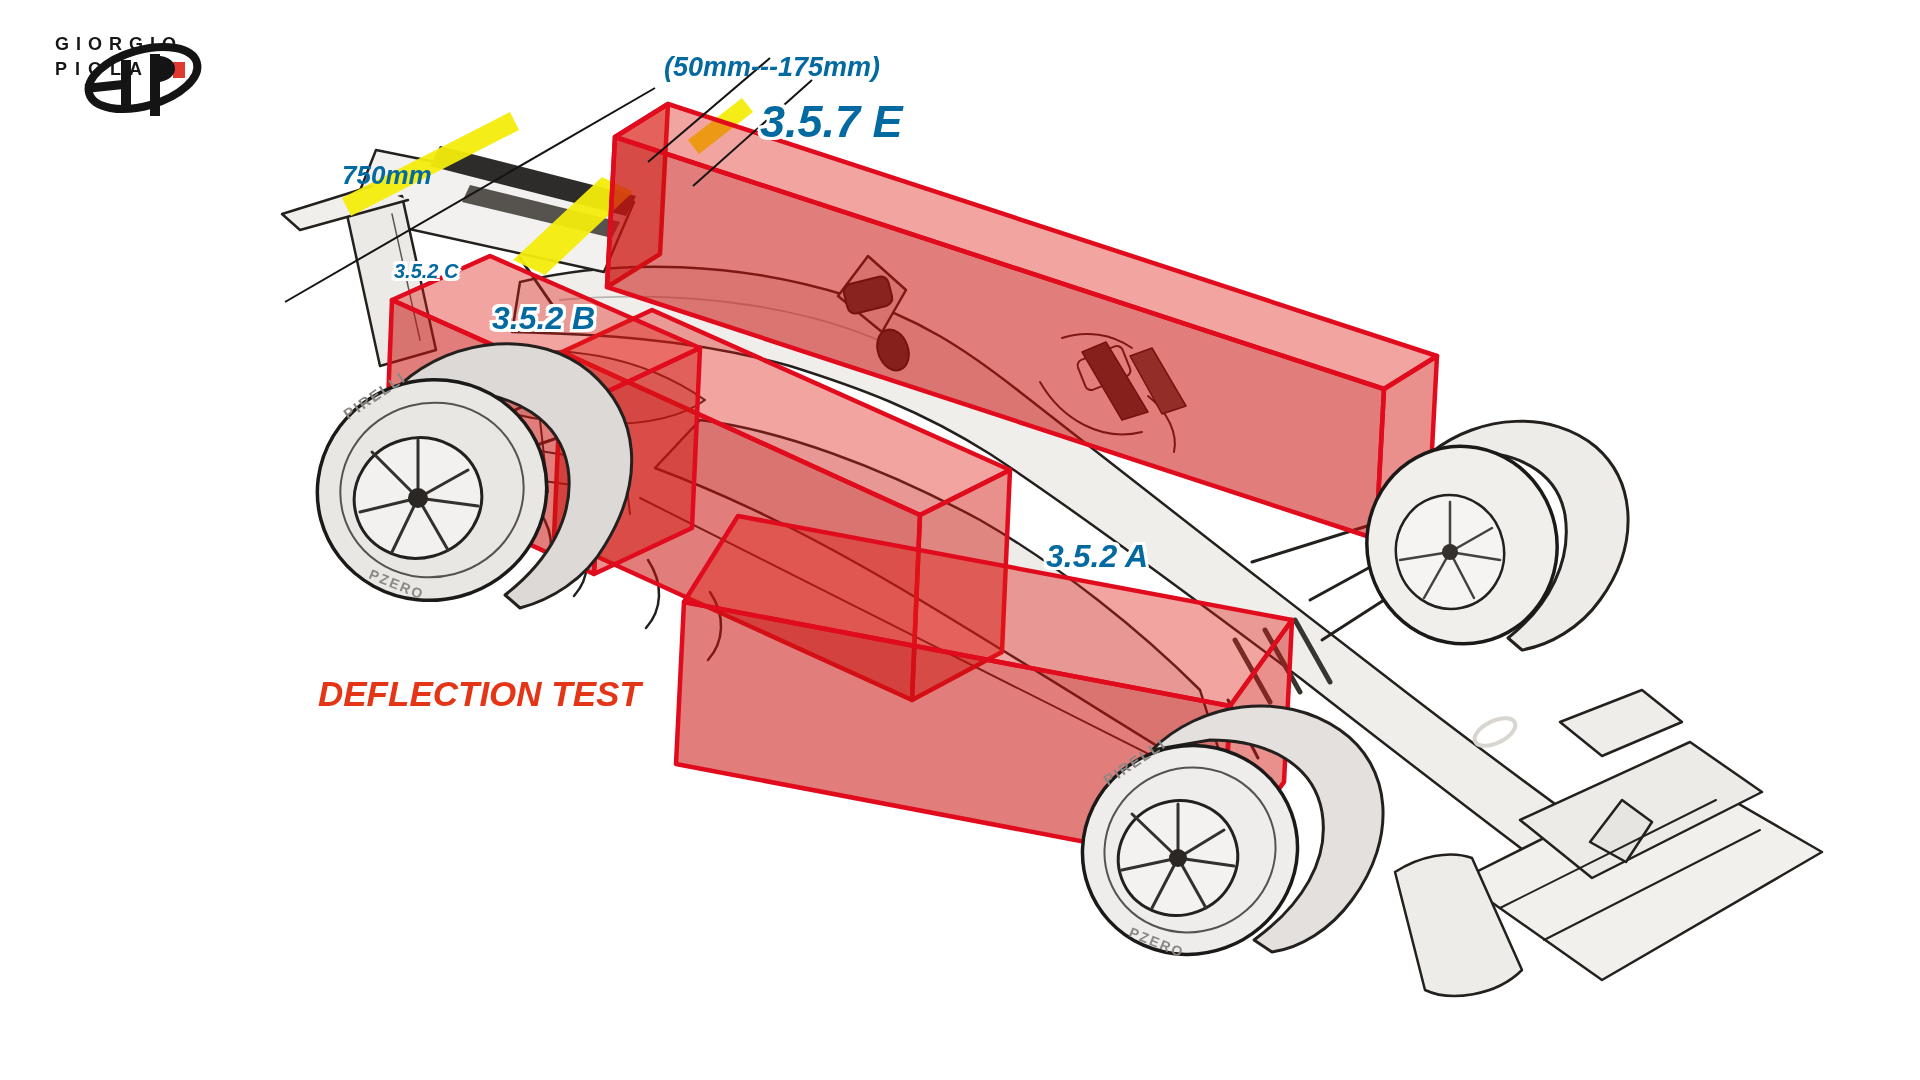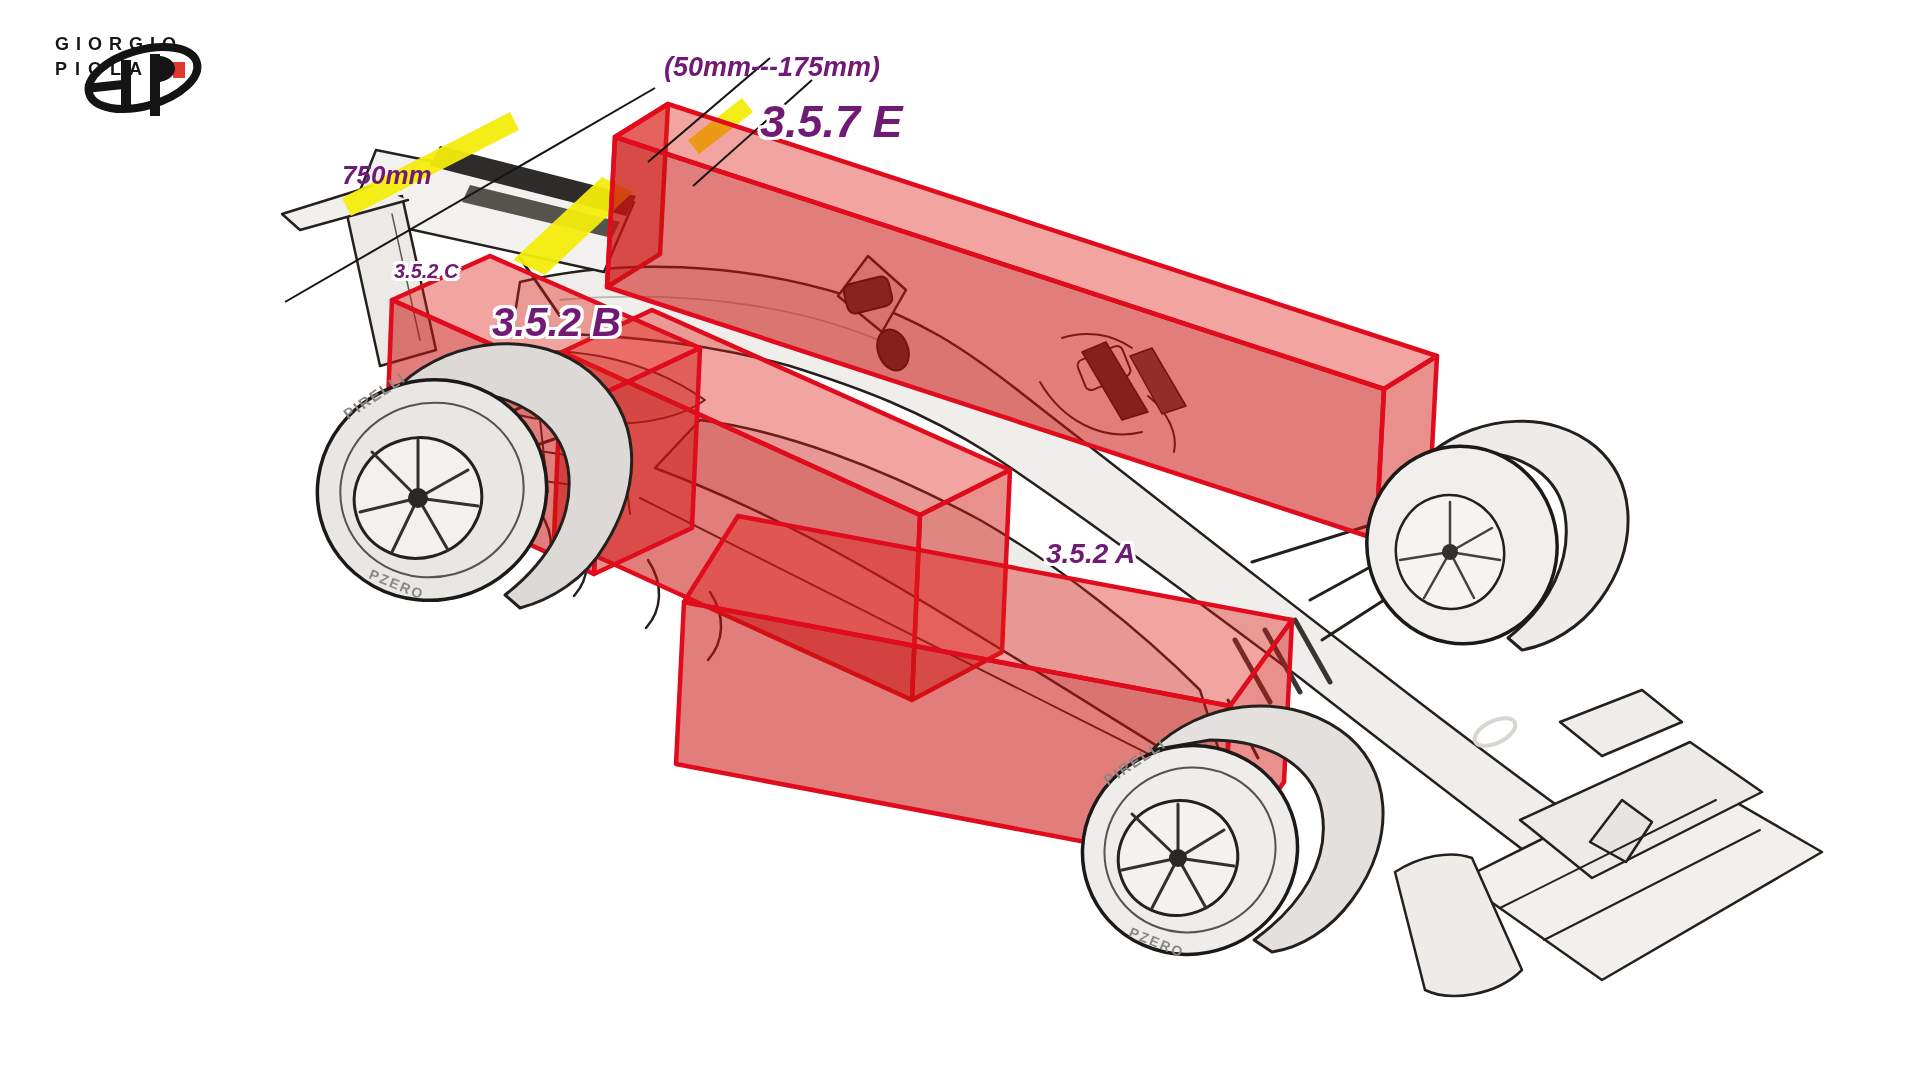--- a/index.html
+++ b/index.html
@@ -1,27 +1,27 @@
 <!DOCTYPE html>
 <html><head>
 <meta charset="utf-8">
 <style>
   html,body{margin:0;padding:0;background:#ffffff;}
   .stage{position:relative;width:1920px;height:1080px;background:#ffffff;overflow:hidden;
          font-family:"Liberation Sans",sans-serif;}
   .stage svg{position:absolute;left:0;top:0;}
-  .lbl{position:absolute;font-weight:bold;font-style:italic;color:#701a75;white-space:nowrap;}
+  .lbl{position:absolute;font-weight:bold;font-style:italic;color:#0369a1;white-space:nowrap;}
   .halo{text-shadow:-3px -3px 0 #fff,3px -3px 0 #fff,-3px 3px 0 #fff,3px 3px 0 #fff,
         0 -3px 0 #fff,0 3px 0 #fff,-3px 0 0 #fff,3px 0 0 #fff;}
   .lbl-range{left:664px;top:52px;font-size:27px;}
   .lbl-e{left:760px;top:96px;font-size:45px;}
   .lbl-750{left:342px;top:120px;font-size:26px;margin-top:40px;}
   .lbl-c{left:394px;top:260px;font-size:20px;text-align:right;}
-  .lbl-b{left:492px;top:300px;font-size:40px;}
-  .lbl-a{left:1046px;top:538px;font-size:28px;text-align:center;}
+  .lbl-b{left:492px;top:300px;font-size:32px;}
+  .lbl-a{left:1046px;top:538px;font-size:32px;text-align:center;}
   .caption{position:absolute;left:318px;top:672px;font-weight:bold;font-style:italic;
            color:#e43517;font-size:35px;line-height:44px;}
   .logo{position:absolute;left:55px;top:30px;width:170px;}
   .logo-text1{margin-top:4px;font-size:18px;font-weight:bold;letter-spacing:7px;color:#161616;}
   .logo-row{display:flex;align-items:center;gap:4px;margin-top:4px;}
   .logo-text2{font-size:18px;font-weight:bold;letter-spacing:8px;color:#161616;}
   .flag{width:12px;height:16px;display:inline-block;}
   .flag-green{background:#1a9b4c;}
   .flag-red{background:#e03a2f;margin-left:3px;}
 </style>
@@ -235,15 +235,16 @@
 </div>
 
 <div class="lbl lbl-range">(50mm---175mm)</div>
 <div class="lbl lbl-e halo">3.5.7 E</div>
 <div class="lbl lbl-750">750mm</div>
 <div class="lbl lbl-c halo">3.5.2 C</div>
 <div class="lbl lbl-b halo">3.5.2 B</div>
 <div class="lbl lbl-a halo">3.5.2 A</div>
 
 <div class="caption">
+  <div>DEFLECTION TEST</div>
 </div>
 
 </div>
 
 </body></html>

